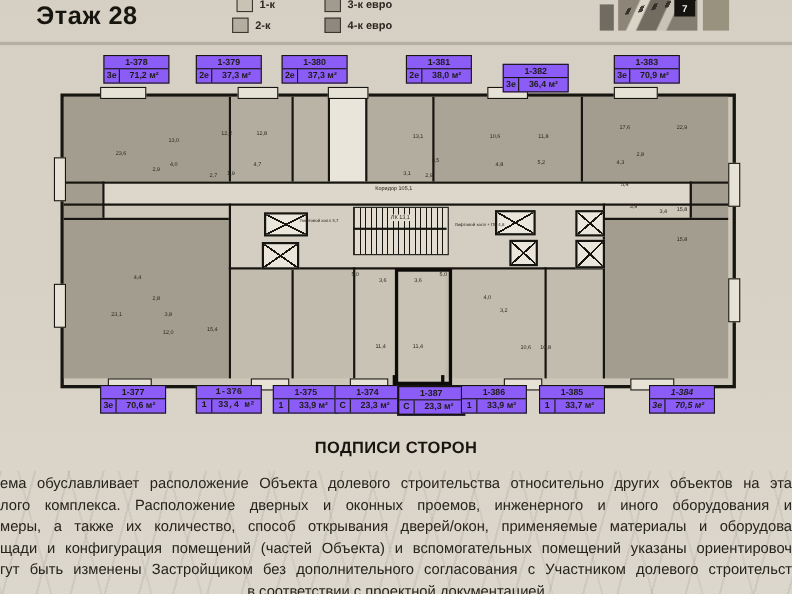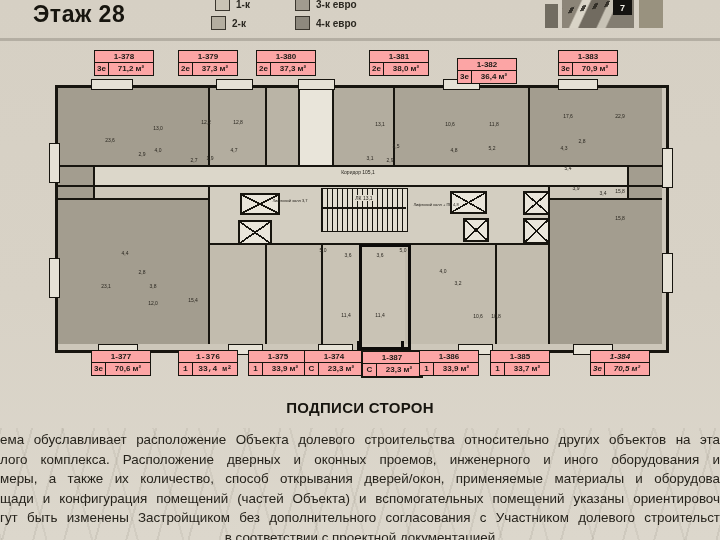--- a/index.html
+++ b/index.html
@@ -37,21 +37,21 @@
       linear-gradient(to bottom right,transparent calc(50% - .8px),#17150f calc(50% - .8px) calc(50% + .8px),transparent calc(50% + .8px)),
       #eae6db;}
   .stairs{position:absolute;left:263px;top:100px;width:85px;height:42px;border:1.5px solid #17150f;
     background:repeating-linear-gradient(90deg,#17150f 0 1px,transparent 1px 5px),#e2ddd0;}
   .stairs-mid{position:absolute;left:263px;top:119px;width:85px;height:2px;background:#17150f;}
   .plan-txt{position:absolute;transform:translate(-50%,-50%);text-align:center;color:#26231d;white-space:nowrap;}
   .room-num{position:absolute;transform:translate(-50%,-50%);font-size:5px;color:#2a2720;white-space:nowrap;}
   .hl-unit{position:absolute;left:301px;top:156px;width:46px;height:100px;border:3px solid #0d0c0a;}
   .leader{position:absolute;width:3px;background:#0d0c0a;}
   
-  .apt-label{position:absolute;width:58px;background:#fca5a5;border:1.2px solid #17150f;
+  .apt-label{position:absolute;width:58px;background:#8b5cf6;border:1.2px solid #17150f;
     font-size:8px;font-weight:bold;color:#1d1b16;text-align:center;}
   .apt-label.hl{border-width:2.8px;}
   .apt-id{border-bottom:1.2px solid #17150f;line-height:11px;height:11px;}
   .apt-info{display:flex;height:12px;line-height:12px;}
   .apt-type{width:13px;border-right:1.2px solid #17150f;}
   .apt-area{flex:1;}
   
   .sign-head{left:0;top:399px;width:720px;text-align:center;font-size:15px;font-weight:bold;color:#17150f;letter-spacing:.3px;}
   .para{left:0;top:430px;width:720px;}
   .para-line{font-size:13.4px;line-height:19.5px;white-space:nowrap;overflow:hidden;

